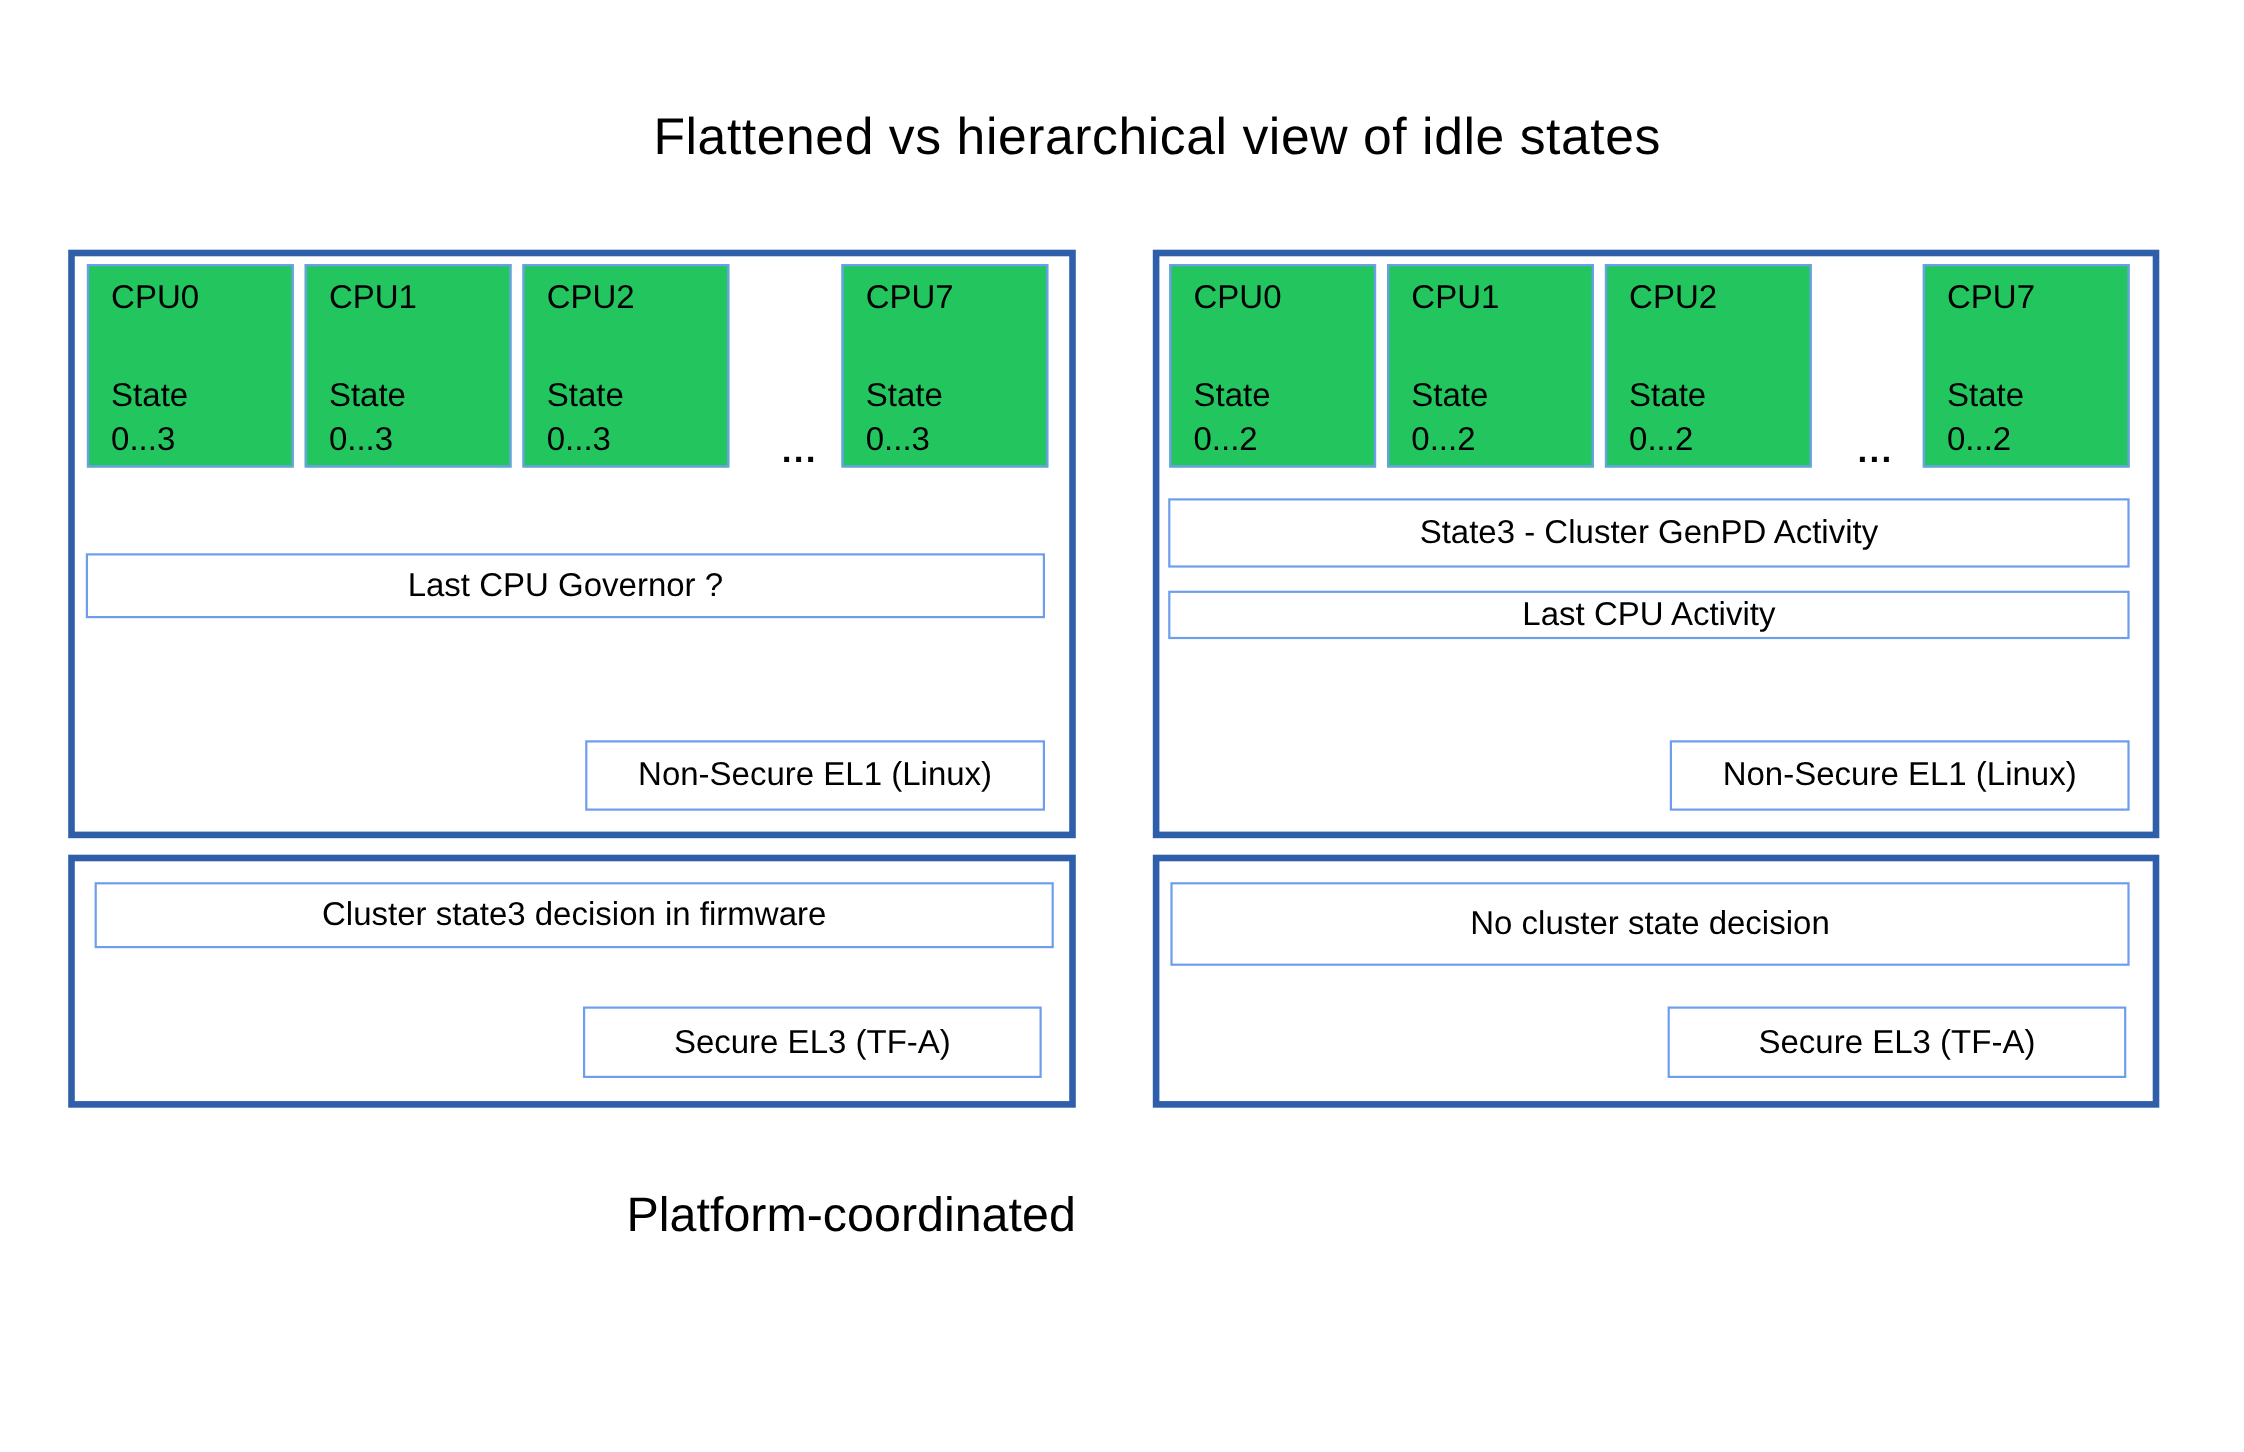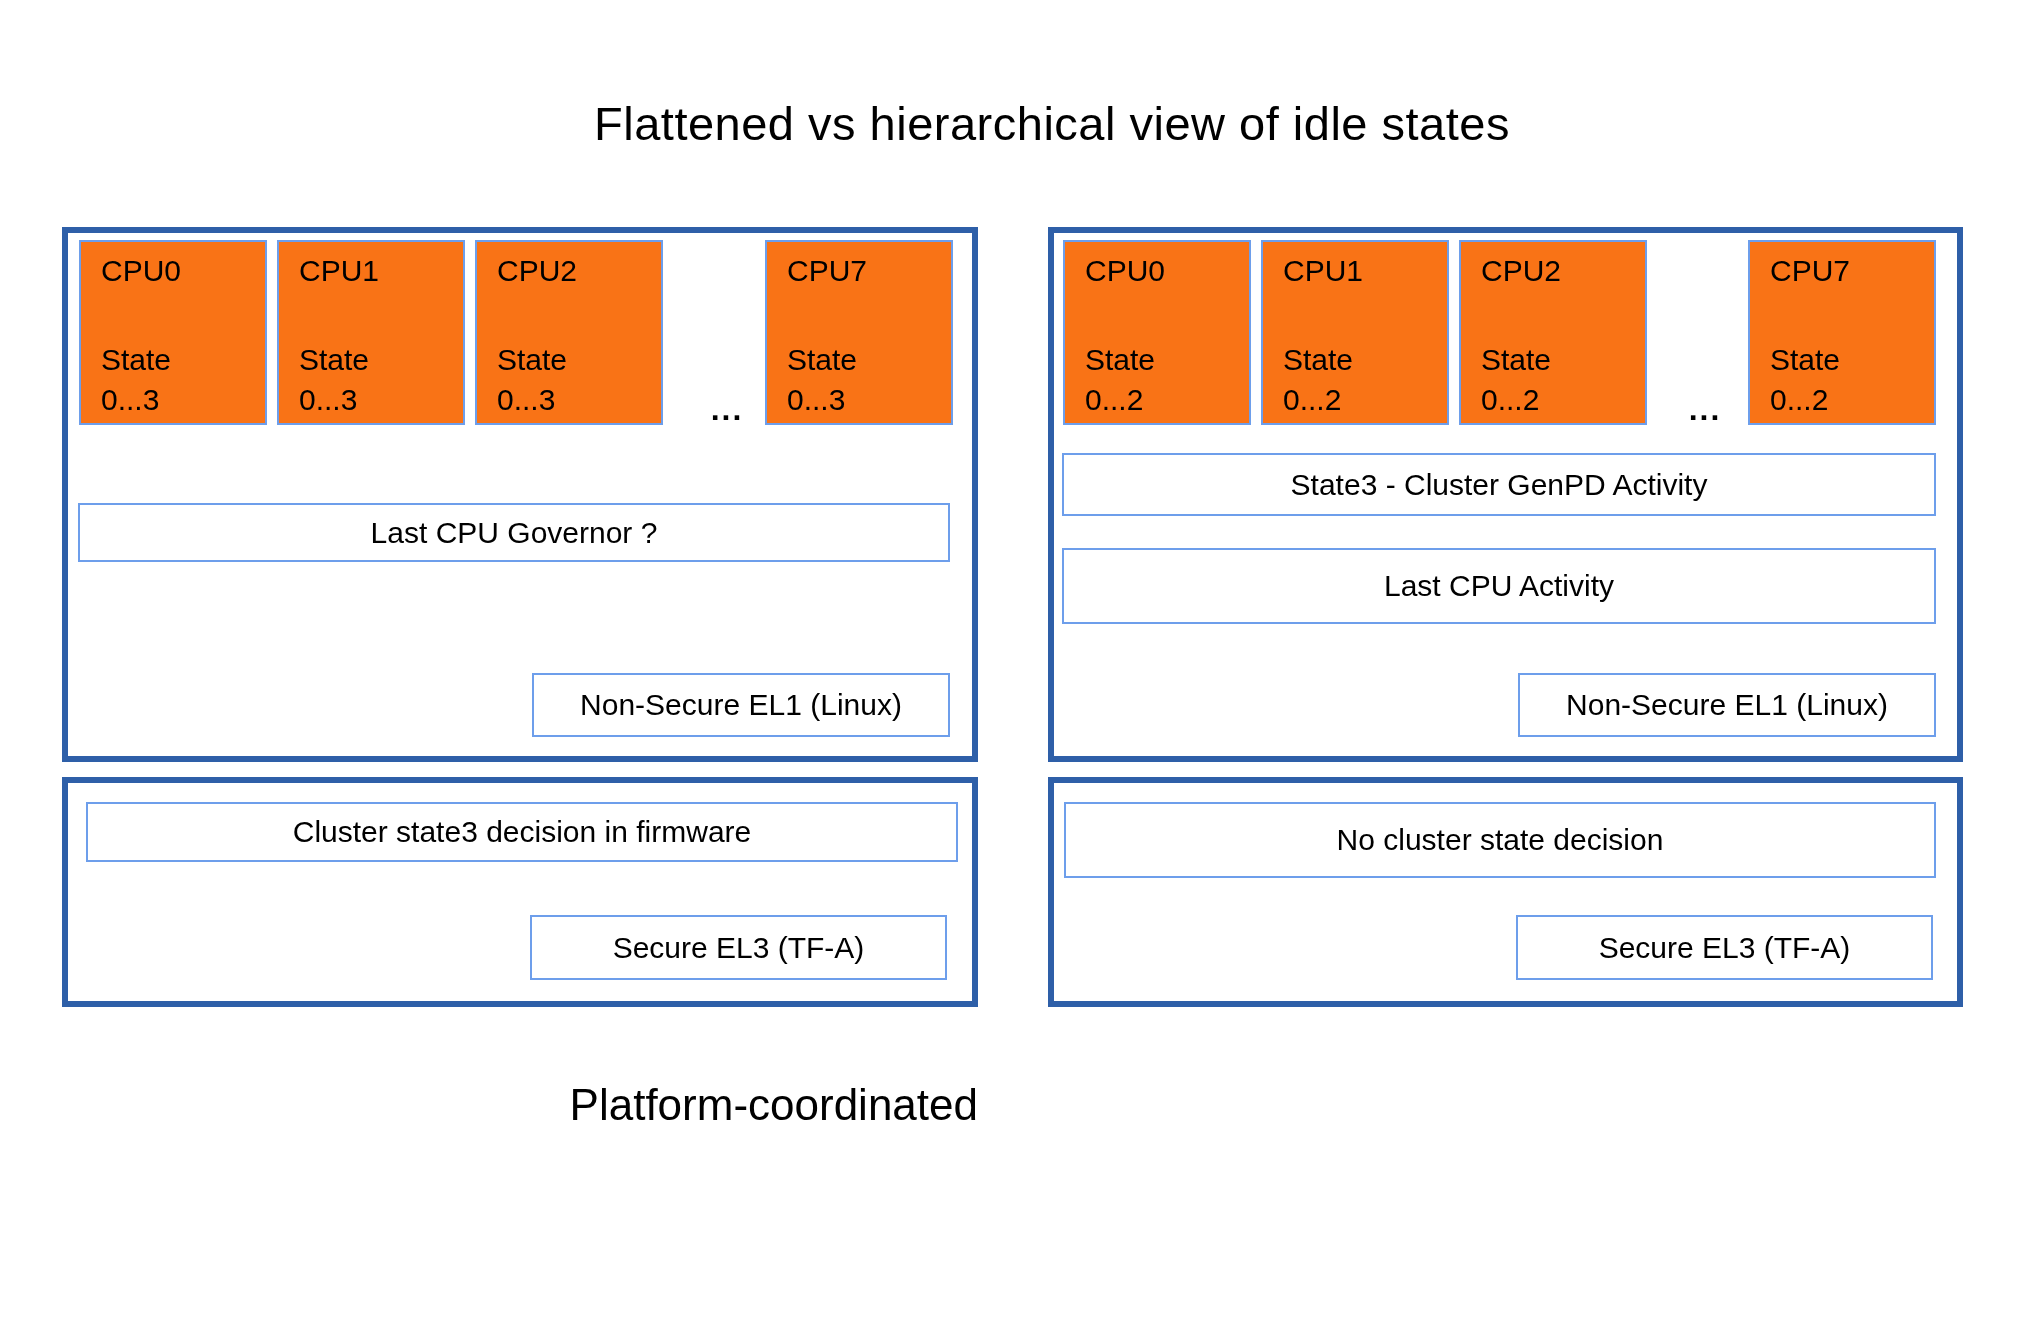--- a/index.html
+++ b/index.html
@@ -14,21 +14,21 @@
   .panel{
     position:absolute;border:6px solid var(--outer-border,#2e5fa8);
     background:#ffffff;box-sizing:border-box;
   }
   .panel-lns{left:62px;top:227px;width:916px;height:535px;}
   .panel-ls {left:62px;top:777px;width:916px;height:230px;}
   .panel-rns{left:1048px;top:227px;width:915px;height:535px;}
   .panel-rs {left:1048px;top:777px;width:915px;height:230px;}
   .cpu{
     position:absolute;top:7px;width:188px;height:185px;box-sizing:border-box;
-    border:2px solid var(--inner-border,#6d9eeb);background:#f97316;
+    border:2px solid var(--inner-border,#6d9eeb);background:#22c55e;
   }
   .cpu-name{position:absolute;left:20px;top:12px;font-size:30px;}
   .cpu-state{position:absolute;left:20px;top:98px;font-size:30px;line-height:40px;}
   .dots{
     position:absolute;width:80px;top:158px;text-align:center;
     font-size:32px;font-weight:bold;letter-spacing:2px;
   }
   .bar{
     position:absolute;box-sizing:border-box;background:#ffffff;
     border:2px solid var(--inner-border,#6d9eeb);
@@ -111,21 +111,21 @@
     </div>
     <div class="dots" style="left:611px">...</div>
     <div class="cpu" style="left:694px">
       <div class="cpu-name">CPU7</div>
       <div class="cpu-state">
         <div>State</div>
         <div>0...2</div>
       </div>
     </div>
     <div class="bar" style="left:8px;top:220px;width:874px;height:63px">State3 - Cluster GenPD Activity</div>
-    <div class="bar" style="left:8px;top:315px;width:874px;height:76px">Last CPU Activity</div>
+    <div class="bar" style="left:8px;top:304px;width:874px;height:44px">Last CPU Activity</div>
     <div class="bar" style="left:464px;top:440px;width:418px;height:64px">Non-Secure EL1 (Linux)</div>
   </div>
 
   <div class="panel panel-rs">
     <div class="bar" style="left:10px;top:19px;width:872px;height:76px">No cluster state decision</div>
     <div class="bar" style="left:462px;top:132px;width:417px;height:65px">Secure EL3 (TF-A)</div>
   </div>
 
 
 </div>

